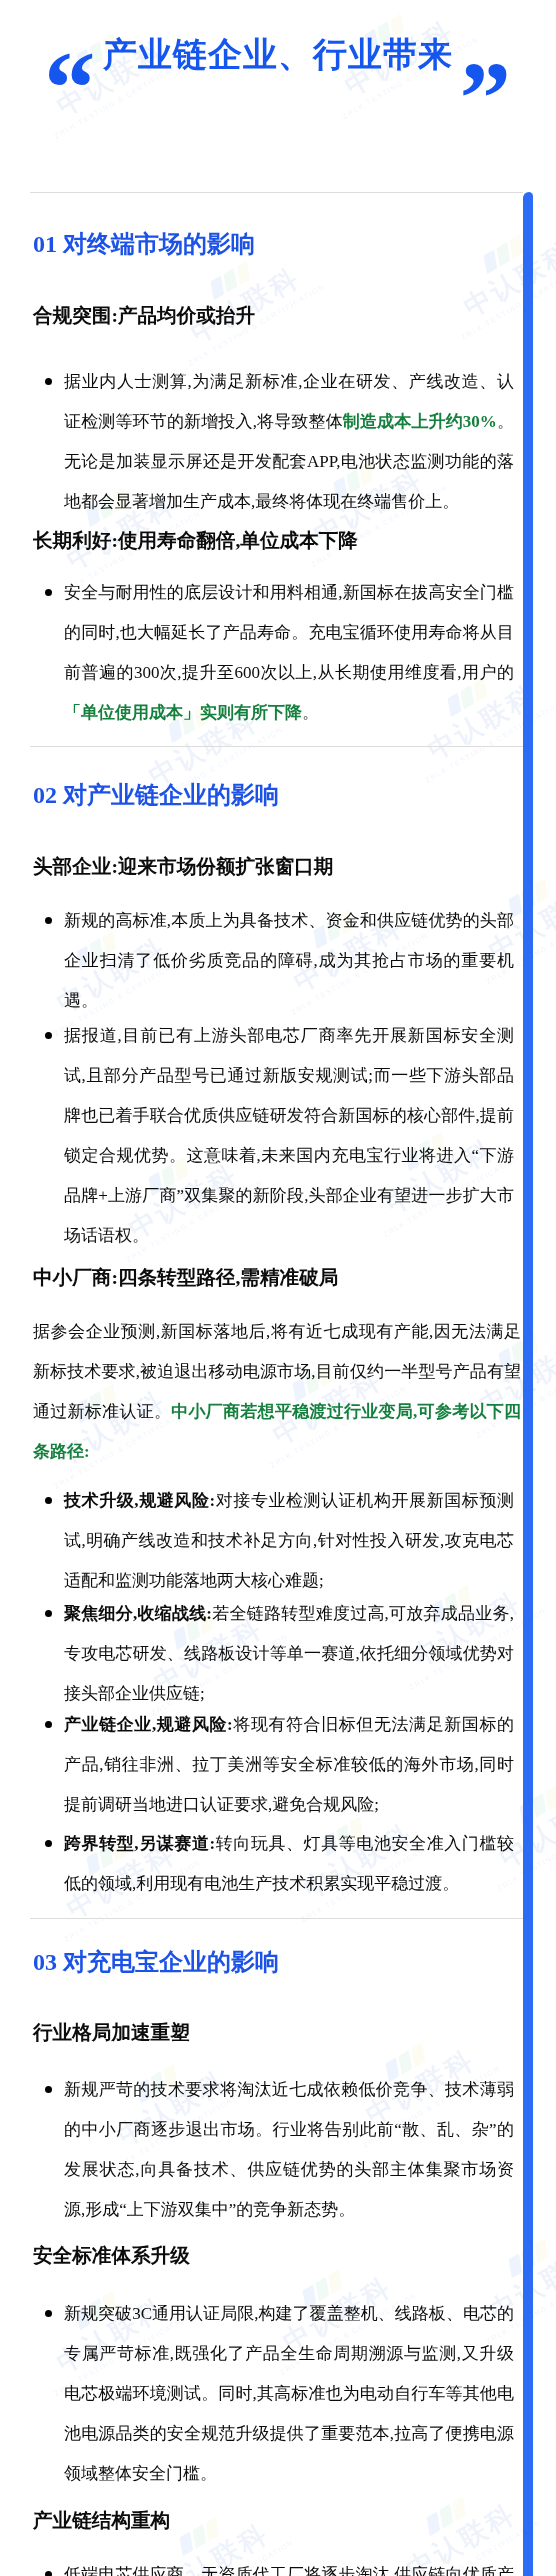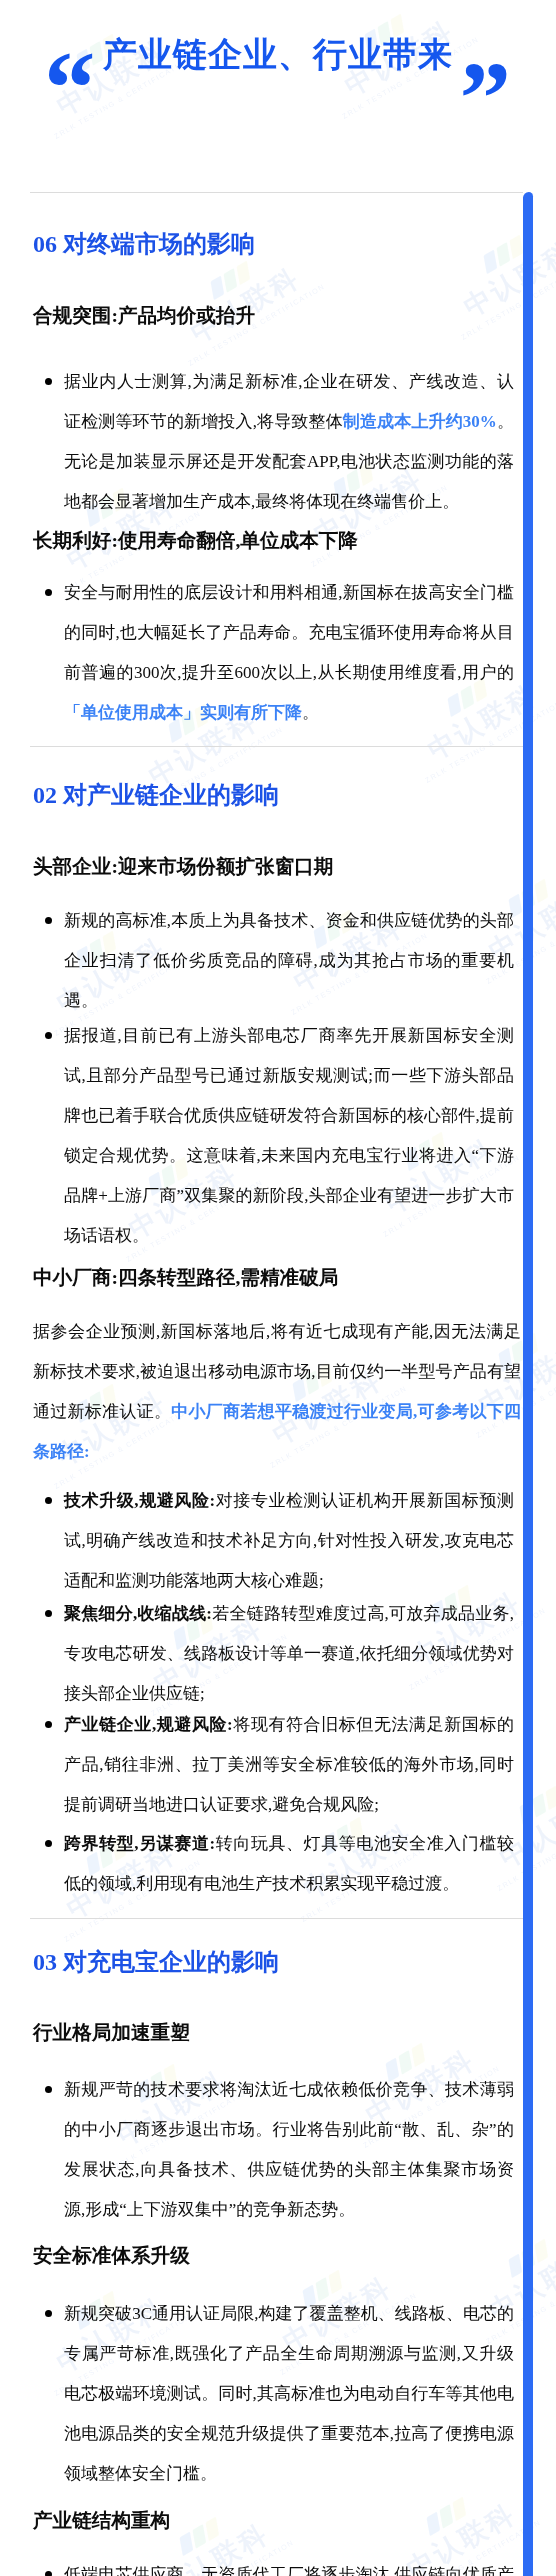--- a/index.html
+++ b/index.html
@@ -49,21 +49,21 @@
     position:absolute;left:40px;width:474px;padding-left:24px;box-sizing:border-box;
     font-size:17px;line-height:40px;text-align:justify;z-index:2;
   }
   .bullet::before{
     content:"";position:absolute;left:5.2px;top:16px;width:7.2px;height:7.2px;border-radius:50%;background:#000;
   }
   .para{
     position:absolute;left:33px;width:488px;
     font-size:17px;line-height:40px;text-align:justify;z-index:2;
   }
-  .red{color:#3b82f6;font-weight:bold;}
+  .red{color:#15803d;font-weight:bold;}
   .lead{font-weight:bold;}
 </style>
 </head>
 <body>
 
 <div id="wm-layer">
   <div class="wm" style="left: 20.6px; top: 41px;">
     <div class="logo">
         <i class="b1"></i>
         <i class="b2"></i>
@@ -347,21 +347,21 @@
 
 <div class="quote open">“</div>
 <div class="quote close">”</div>
 <div class="title">
   <div>产业链企业、行业带来</div>
 </div>
 
 <div class="divider" style="top:192px"></div>
 <div class="vbar"></div>
 
-<div class="section-h" style="top:230px">06 对终端市场的影响</div>
+<div class="section-h" style="top:230px">01 对终端市场的影响</div>
 
 <div class="sub-h" style="top:304px">合规突围:产品均价或抬升</div>
 <div class="bullet" style="top:362px">
   <span>据业内人士测算,为满足新标准,企业在研发、产线改造、认证检测等环节的新增投入,将导致整体</span><span class="red">制造成本上升约30%</span><span>。无论是加装显示屏还是开发配套APP,电池状态监测功能的落地都会显著增加生产成本,最终将体现在终端售价上。</span>
 </div>
 
 <div class="sub-h" style="top:529px">长期利好:使用寿命翻倍,单位成本下降</div>
 <div class="bullet" style="top:573px">
   <span>安全与耐用性的底层设计和用料相通,新国标在拔高安全门槛的同时,也大幅延长了产品寿命。充电宝循环使用寿命将从目前普遍的300次,提升至600次以上,从长期使用维度看,用户的</span><span class="red">「单位使用成本」实则有所下降</span><span>。</span>
 </div>

